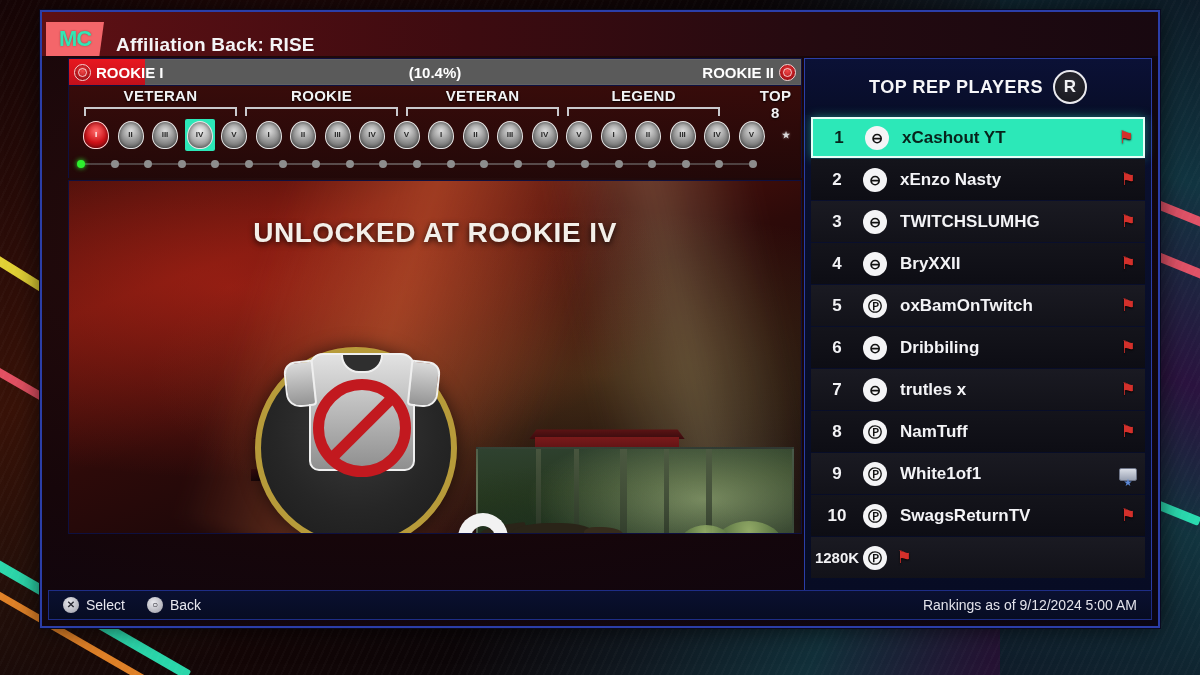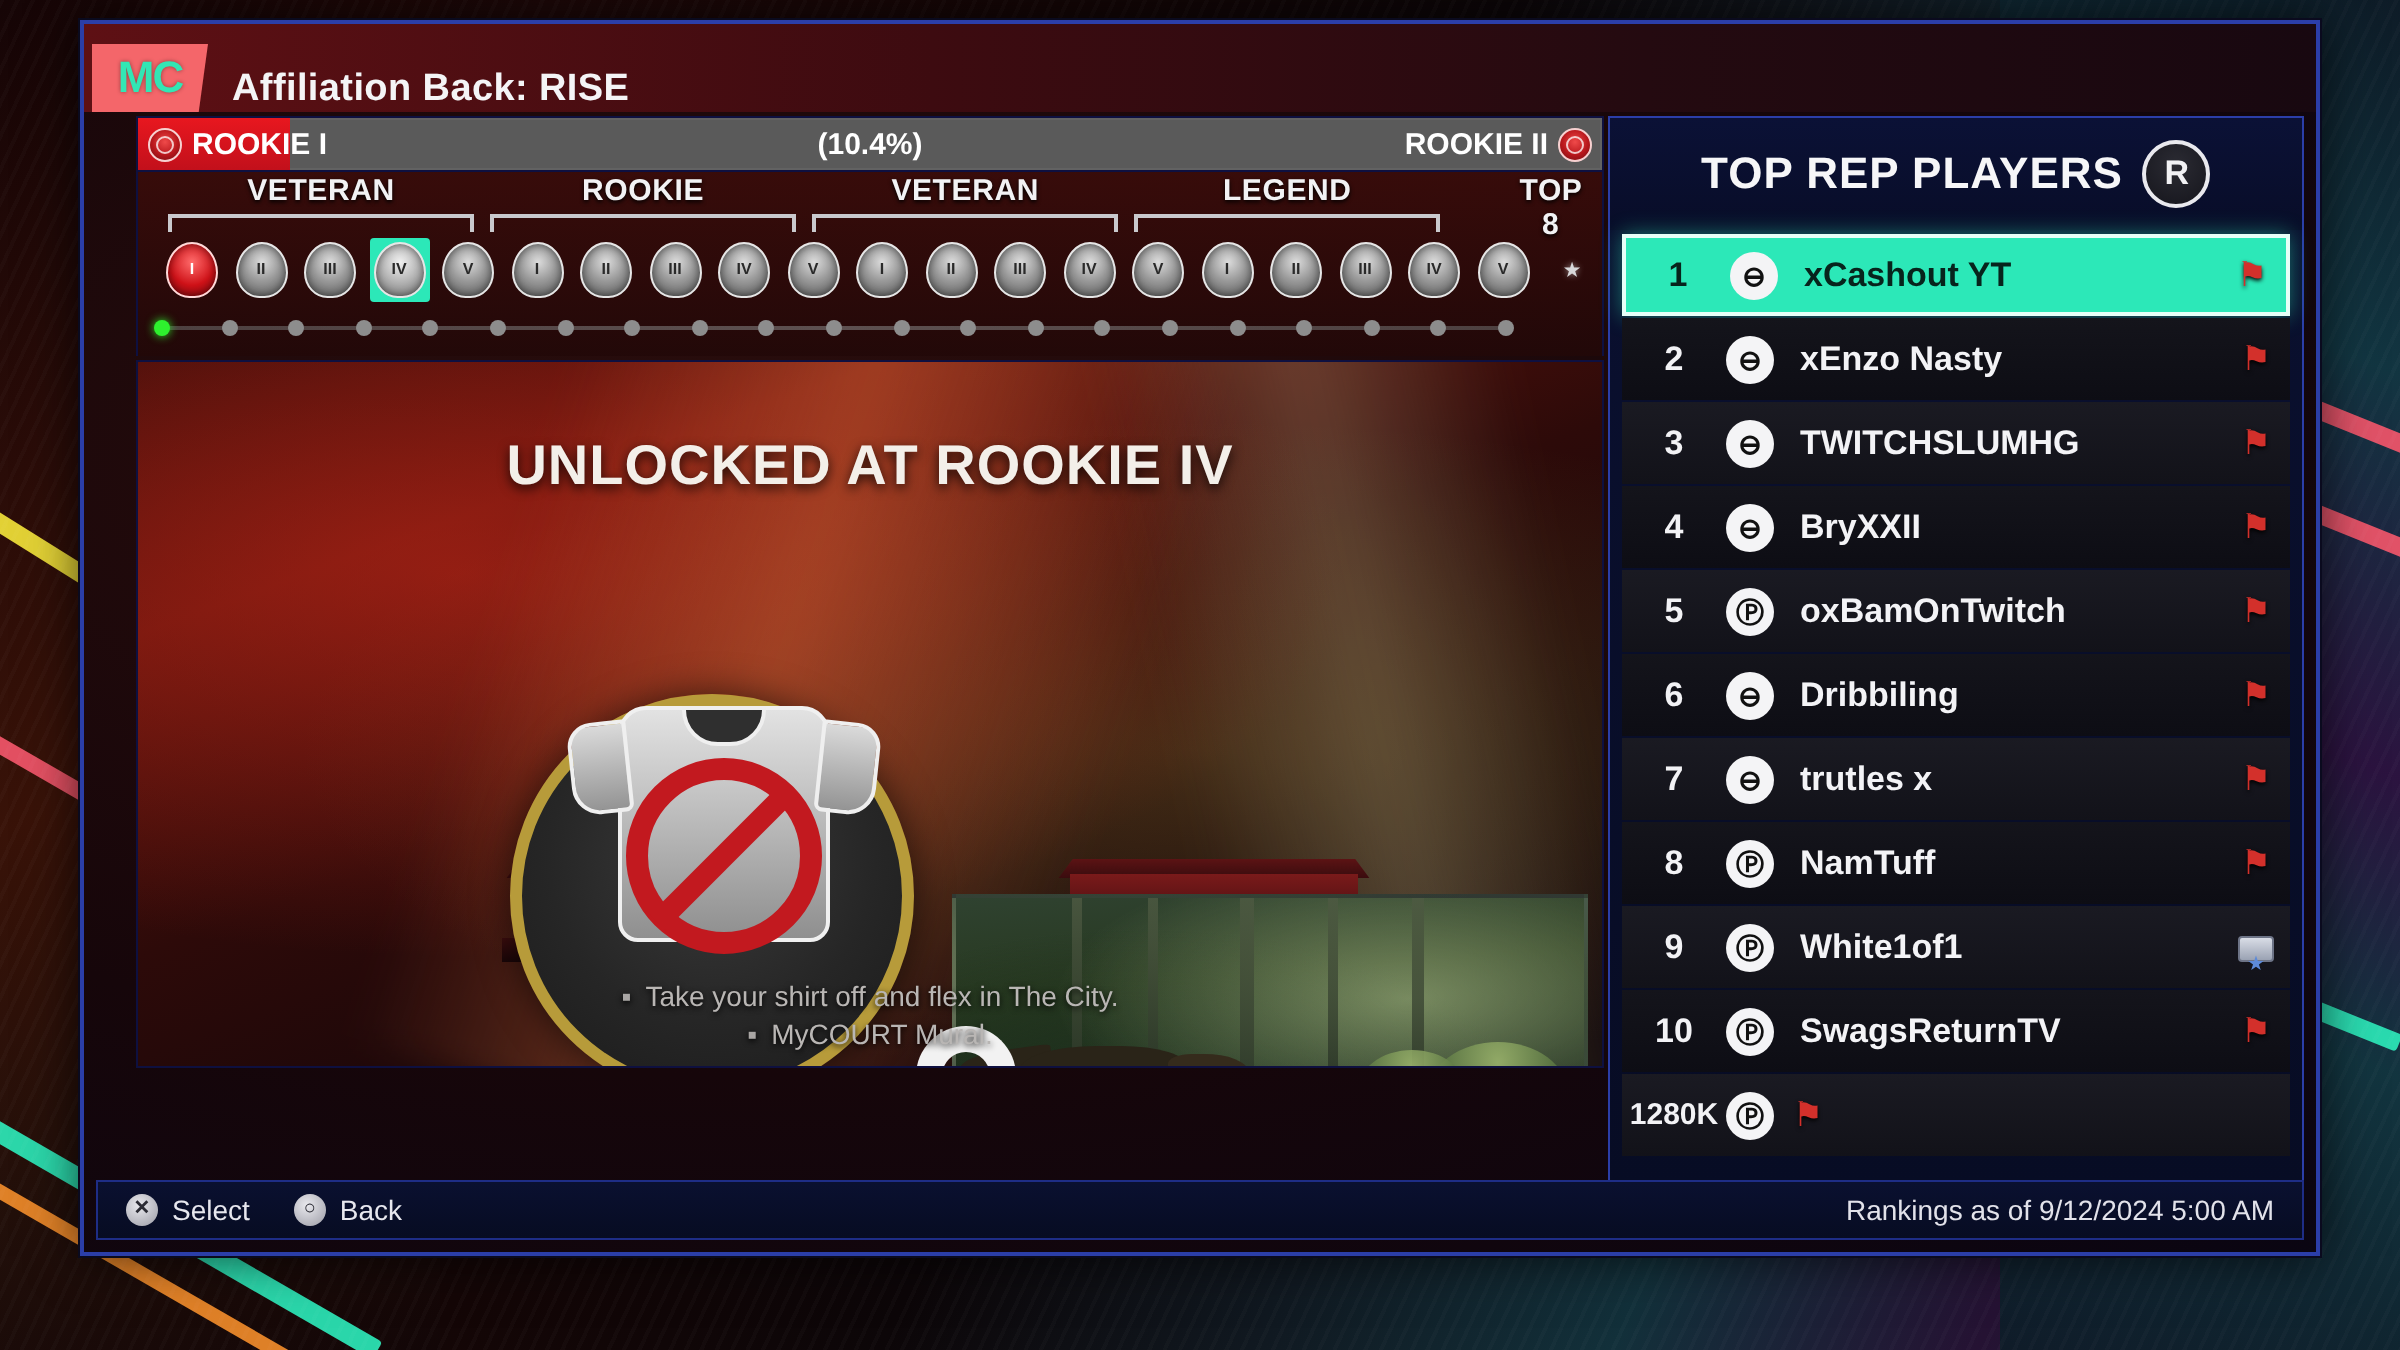--- a/index.html
+++ b/index.html
@@ -273,21 +273,21 @@
   
   #right-col {
     position:absolute; right:6px; top:46px; width:348px; height:540px;
     background: linear-gradient(180deg,#0a1030 0%, #070c24 100%);
     border:1px solid #2b3ea8;
   }
   #rep-header {
     height:56px; display:flex; align-items:center; justify-content:center; gap:10px;
     background: linear-gradient(180deg,#0b1136 0%, #080d28 100%);
   }
-  #rep-header .ttl { color:#f6f6f8; font-size:22px; font-weight:bold; letter-spacing:.5px; }
+  #rep-header .ttl { color:#f6f6f8; font-size:18px; font-weight:bold; letter-spacing:.5px; }
   #r-badge {
     width:34px; height:34px; border-radius:50%;
     border:2px solid #e9e9ee; background: radial-gradient(circle at 50% 35%, #2b2b33 0%, #15151c 100%);
     color:#f1f1f4; font-size:17px; font-weight:bold;
     display:flex; align-items:center; justify-content:center;
   }
   #rep-list { padding:2px 6px 0 6px; }
   .prow {
     position:relative; height:41px; margin-bottom:1px;
     display:flex; align-items:center;
@@ -526,24 +526,20 @@
 
           </div>
 
         </div>
 
         <div id="lock">
           <div class="shackle"></div>
 
         </div>
 
-        <div id="caption">
-            <div class="li">Take your shirt off and flex in The City.</div>
-            <div class="li">MyCOURT Mural.</div>
-          </div>
       </div>
     </div>
 
     <div id="right-col">
       <div id="rep-header">
         <span class="ttl">TOP REP PLAYERS</span>
         <span id="r-badge">R</span>
       </div>
       <div id="rep-list">
           <div class="prow hl">

